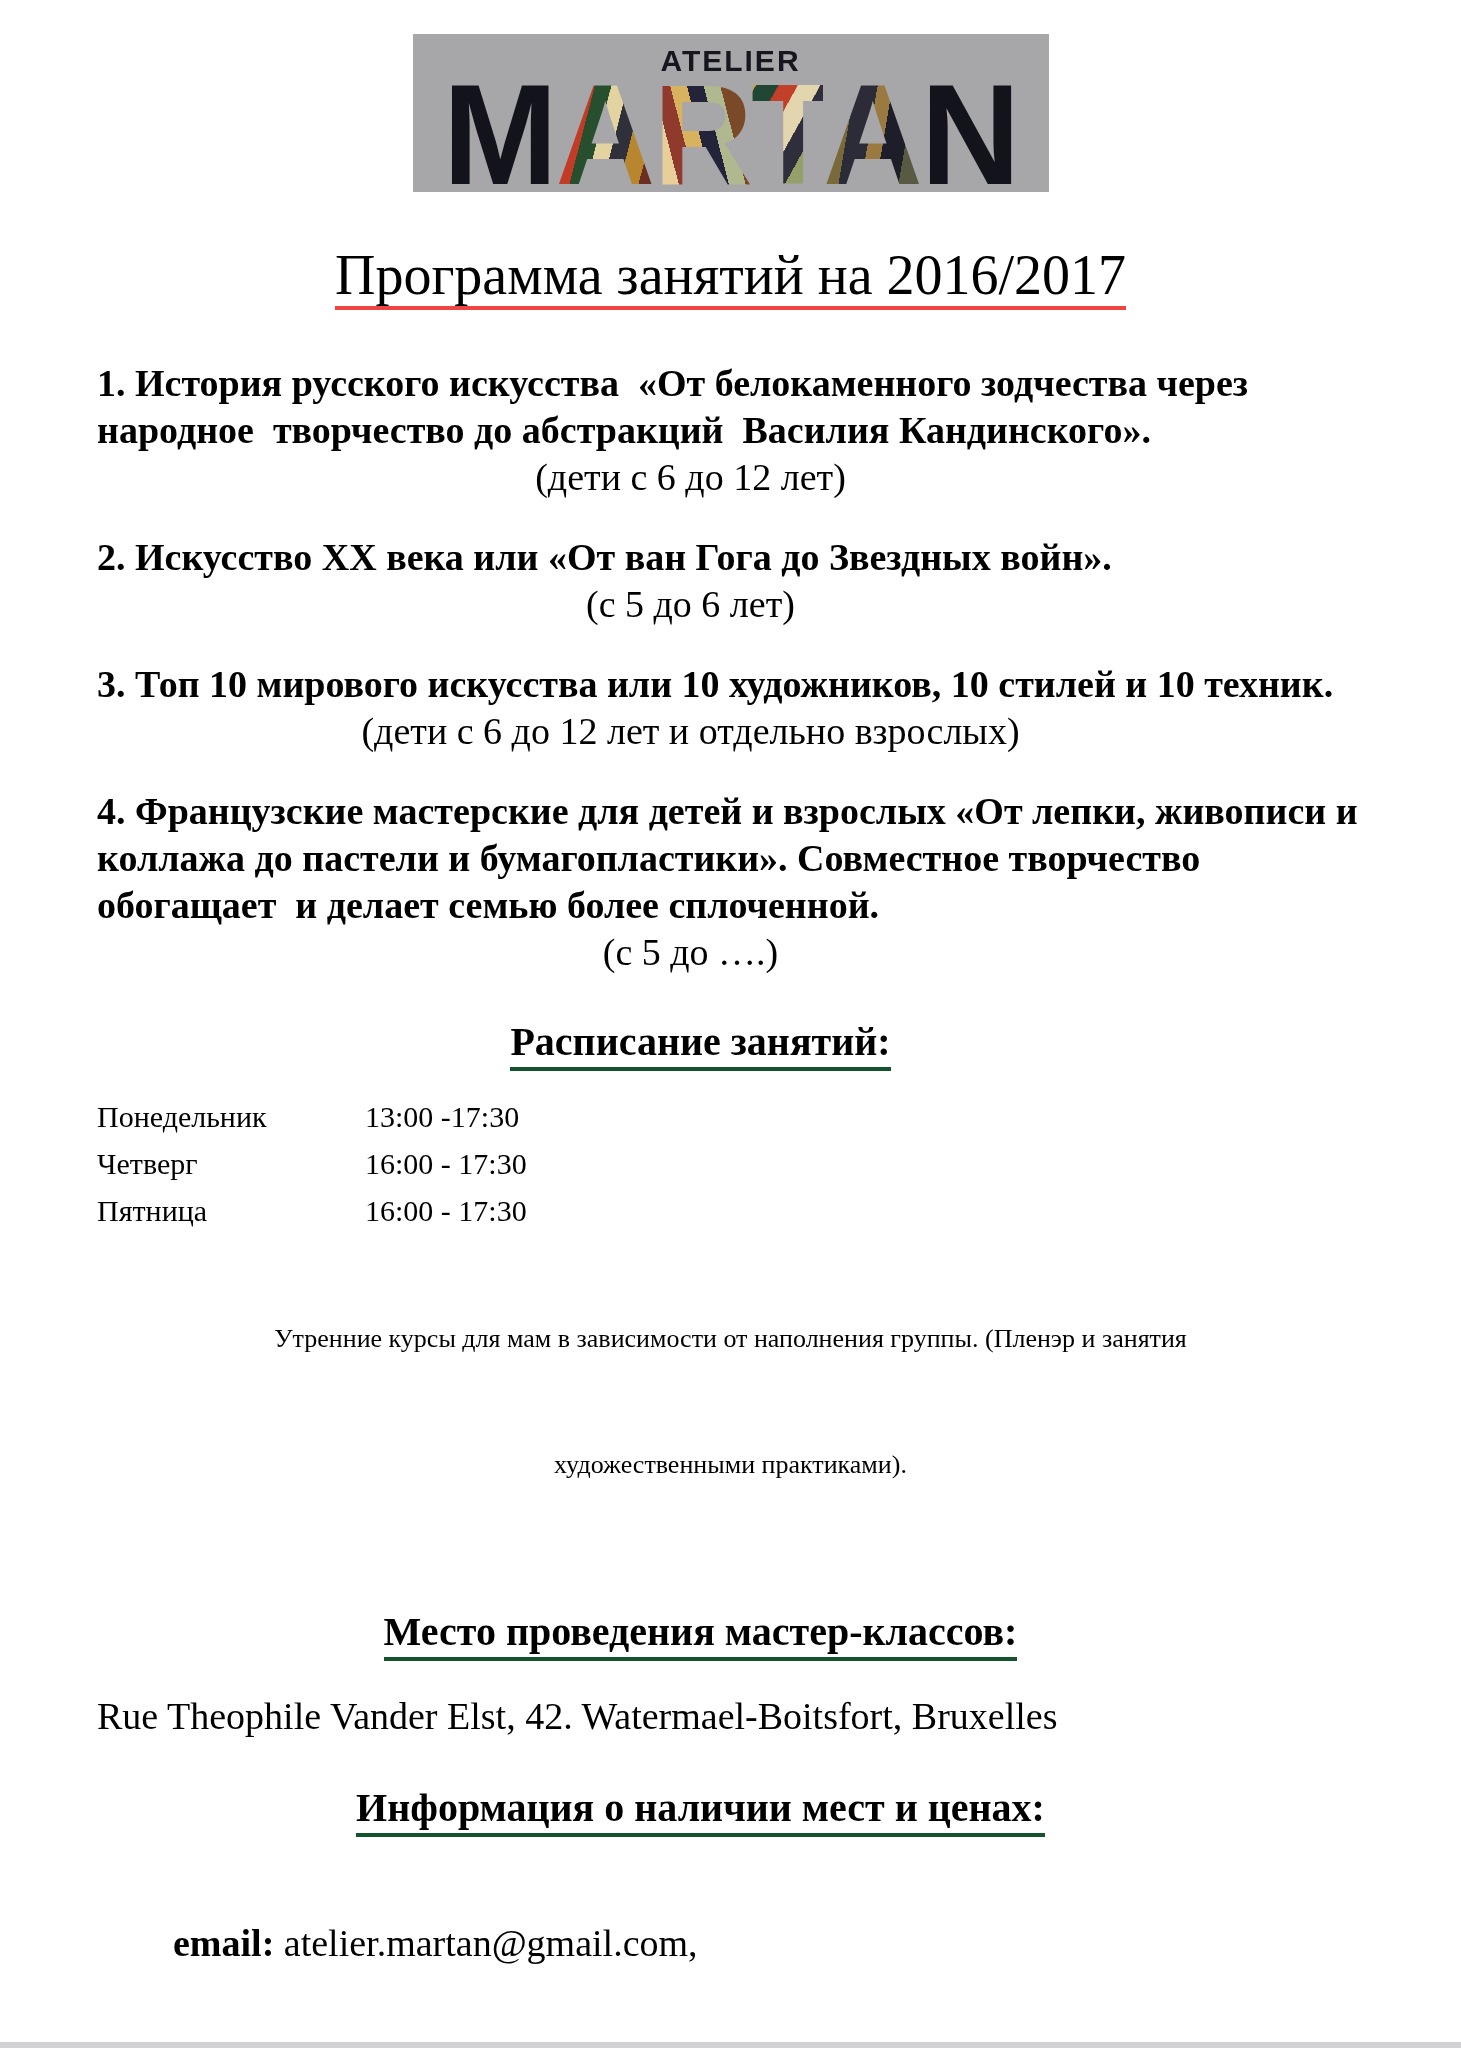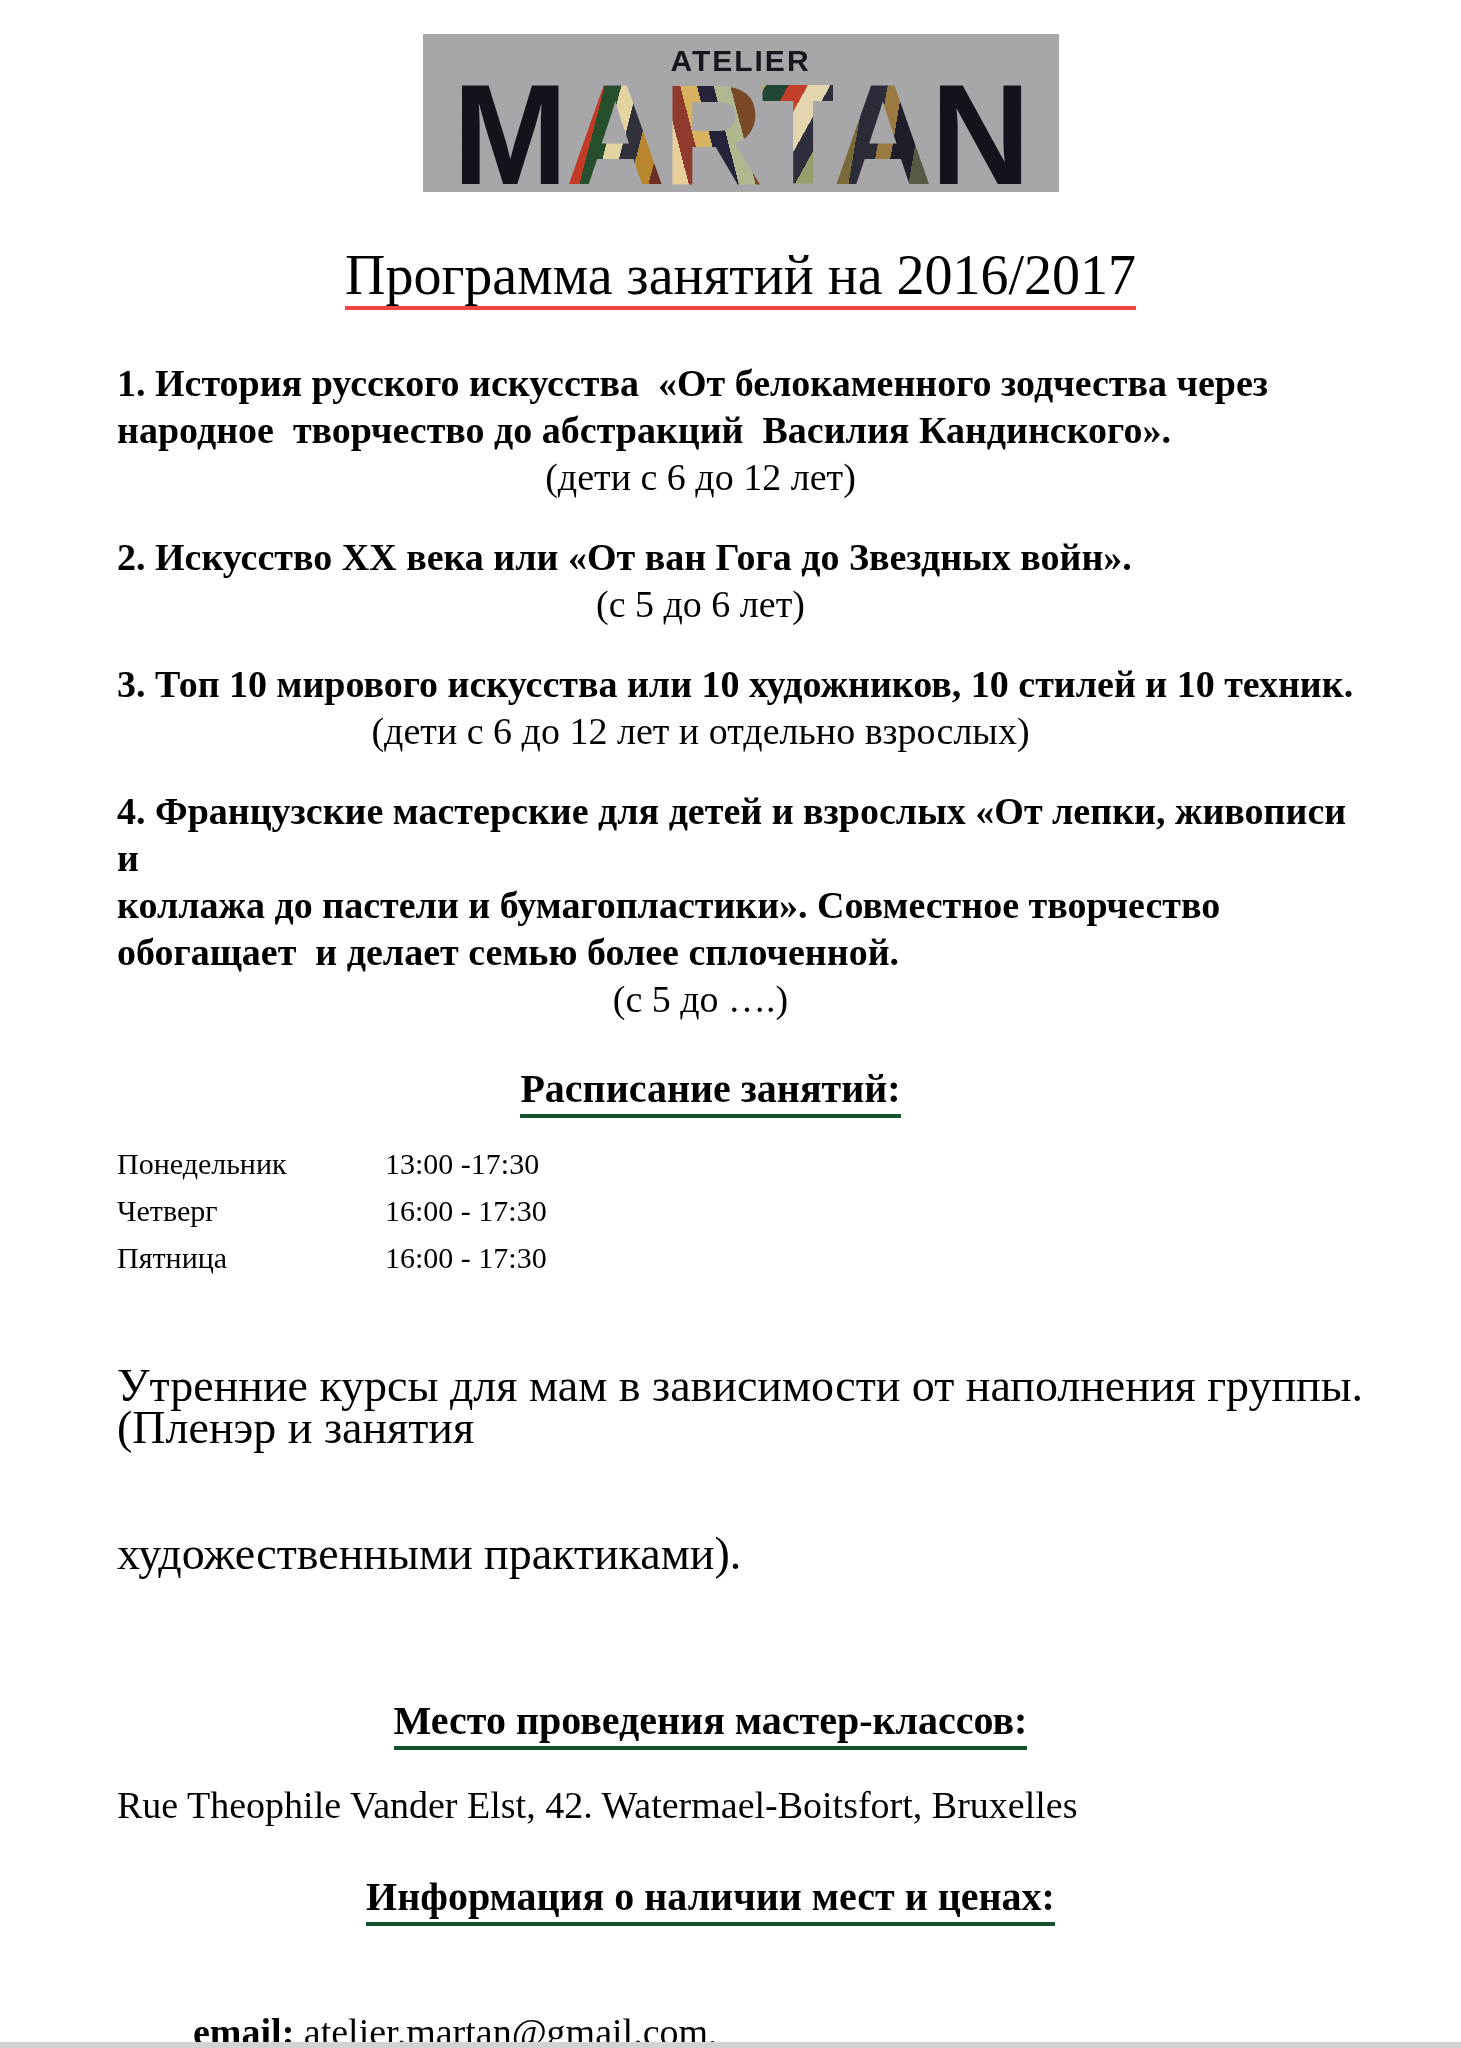--- a/index.html
+++ b/index.html
@@ -5,21 +5,20 @@
   * { margin: 0; padding: 0; box-sizing: border-box; }
   html, body { background: #ffffff; }
   .page {
     position: relative;
     width: 1461px;
     height: 2048px;
     background: #ffffff;
     font-family: "Liberation Serif", serif;
     color: #000000;
     overflow: hidden;
-    padding-left: 20px;
   }
 
   
   .logo-banner {
     margin: 34px auto 0 auto;
     width: 636px;
     height: 158px;
     background: #a7a7aa;
     text-align: center;
     overflow: hidden;
@@ -110,23 +109,24 @@
     padding-bottom: 1px;
   }
 
   
   .schedule-heading { margin-top: 42px; }
   .schedule-rows { margin-top: 22px; }
   .schedule-row { display: flex; font-size: 30px; line-height: 47px; }
   .schedule-day { width: 268px; }
   .schedule-time { white-space: pre-wrap; }
   .schedule-note {
-    font-size: 46px;
+    font-size: 26px;
     line-height: 42px;
     white-space: pre-wrap;
+    text-align: center;
   }
 
   
   .location-heading { margin-top: 38px; }
   .address { margin-top: 32px; font-size: 38px; line-height: 47px; }
   .info-heading { margin-top: 44px; }
   .contacts { margin-top: 40px; }
   .contact-row { font-size: 38px; line-height: 44px; white-space: pre-wrap; }
   .contact-label { font-weight: bold; }
   .footer-line { white-space: pre-wrap; }

